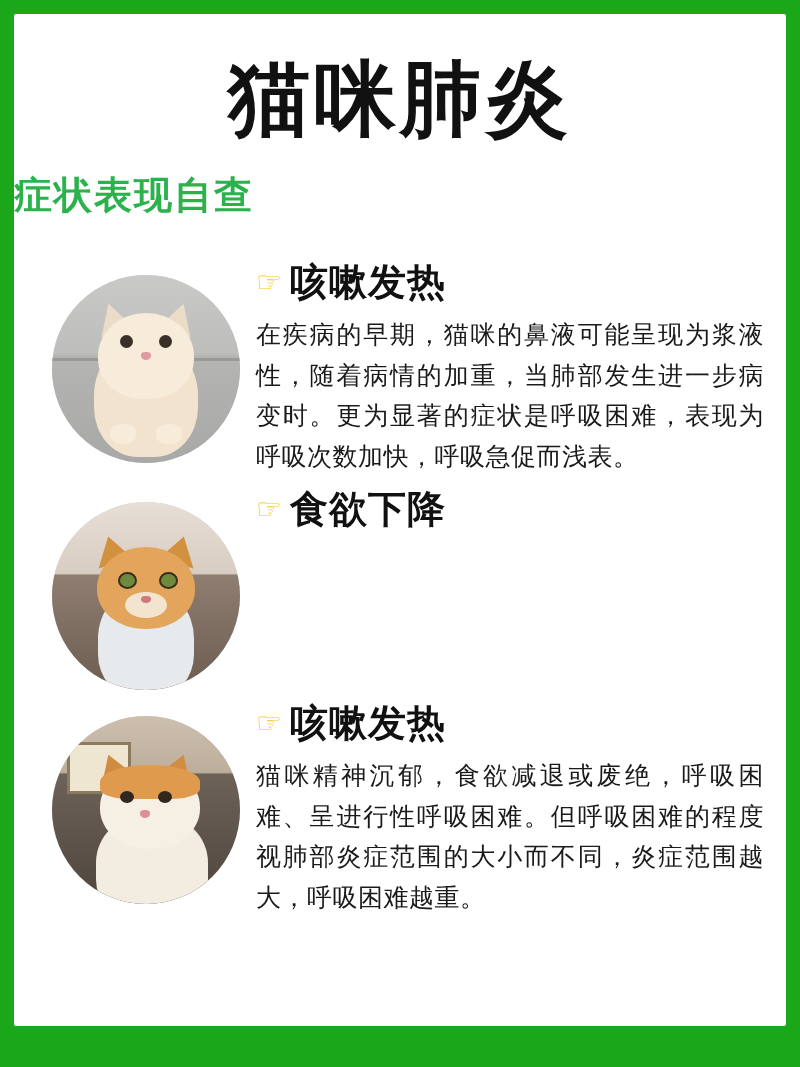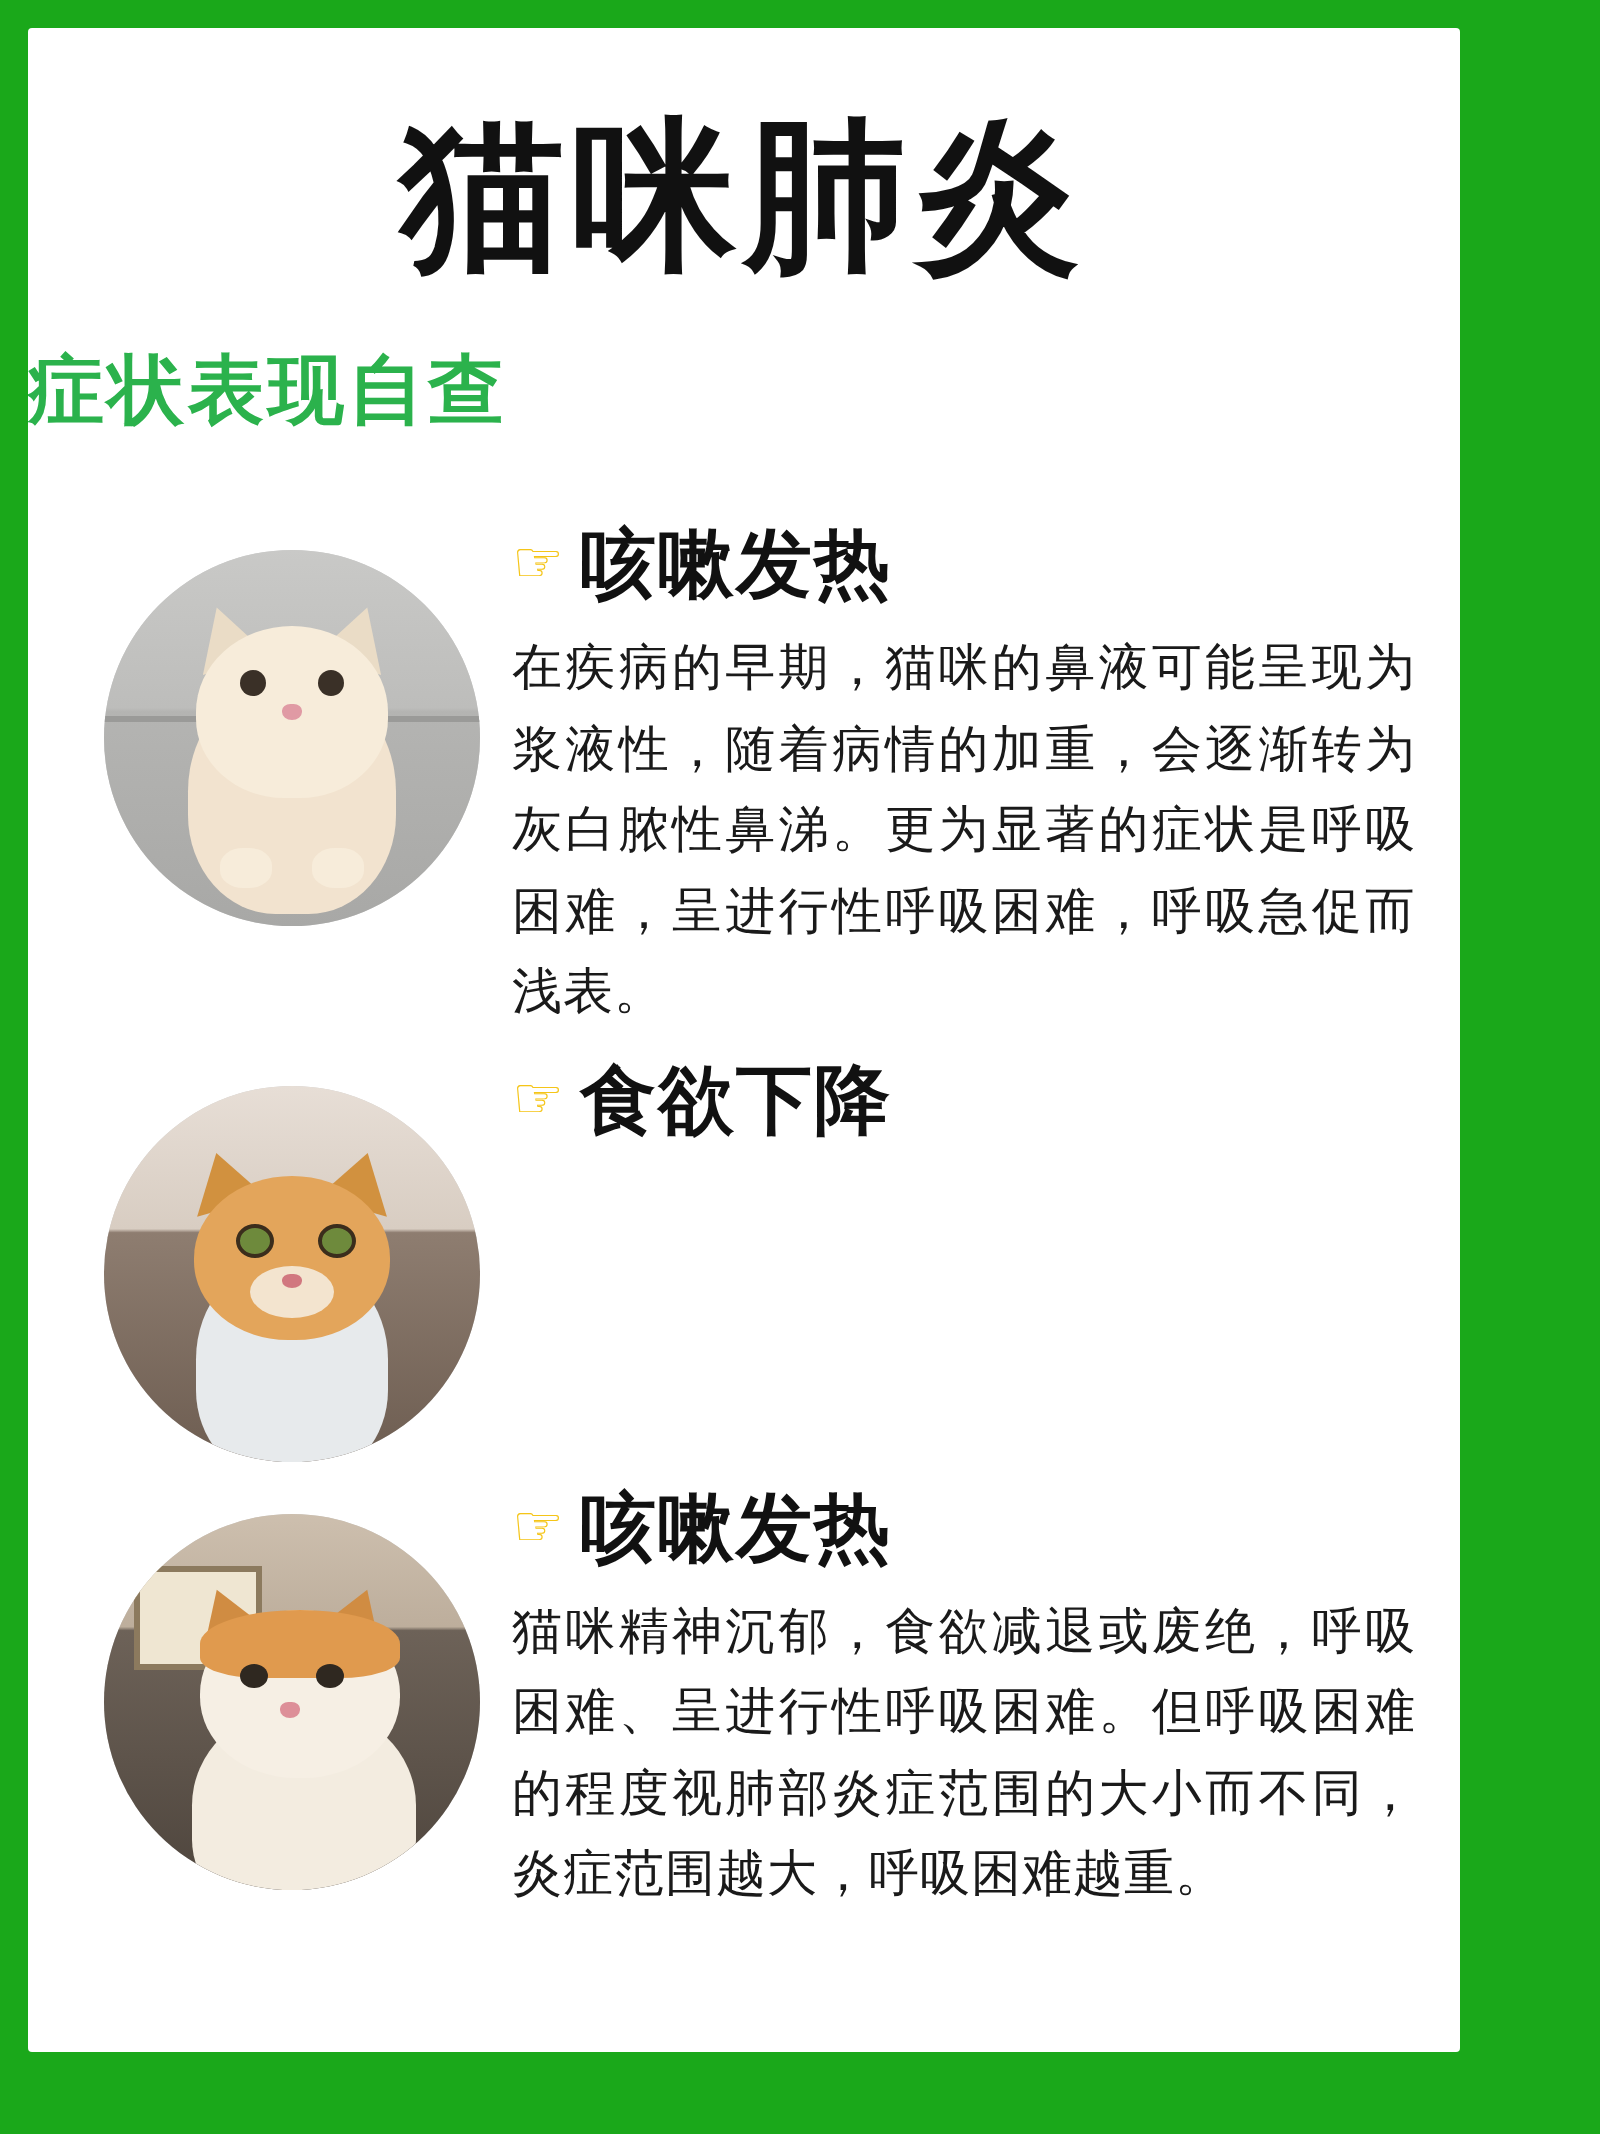--- a/index.html
+++ b/index.html
@@ -10,21 +10,21 @@
     width: 800px;
     height: 1067px;
     background: #1aa81a;
     font-family: "Liberation Sans", sans-serif;
     overflow: hidden;
   }
   .poster {
     position: absolute;
     left: 14px;
     top: 14px;
-    width: 716px;
+    width: 772px;
     height: 1012px;
     background: #ffffff;
     border-radius: 2px;
     overflow: hidden;
   }
   .title {
     text-align: center;
     font-size: 82px;
     line-height: 1.0;
     font-weight: bold;
@@ -253,21 +253,21 @@
           <div class="cat1-nose"></div>
           <div class="cat1-paw-l"></div>
           <div class="cat1-paw-r"></div>
         </div>
       </div>
       <div class="text-col">
         <div class="head">
           <span class="hand">☞</span>
           <span class="head-label">咳嗽发热</span>
         </div>
-        <div class="body-text">在疾病的早期，猫咪的鼻液可能呈现为浆液性，随着病情的加重，会逐渐转为灰白脓性鼻涕。更为显著的症状是呼吸困难，呈进行性呼吸困难，呼吸急促而浅表。</div>
+        <div class="body-text">在疾病的早期，猫咪的鼻液可能呈现为浆液性，随着病情的加重，当肺部发生进一步病变时。更为显著的症状是呼吸困难，表现为呼吸次数加快，呼吸急促而浅表。</div>
       </div>
     </div>
 
     <div class="section">
       <div class="photo-col">
         <div class="photo">
           <div class="cat2-bg"></div>
           <div class="cat2-ear-l"></div>
           <div class="cat2-ear-r"></div>
           <div class="cat2-body"></div>

